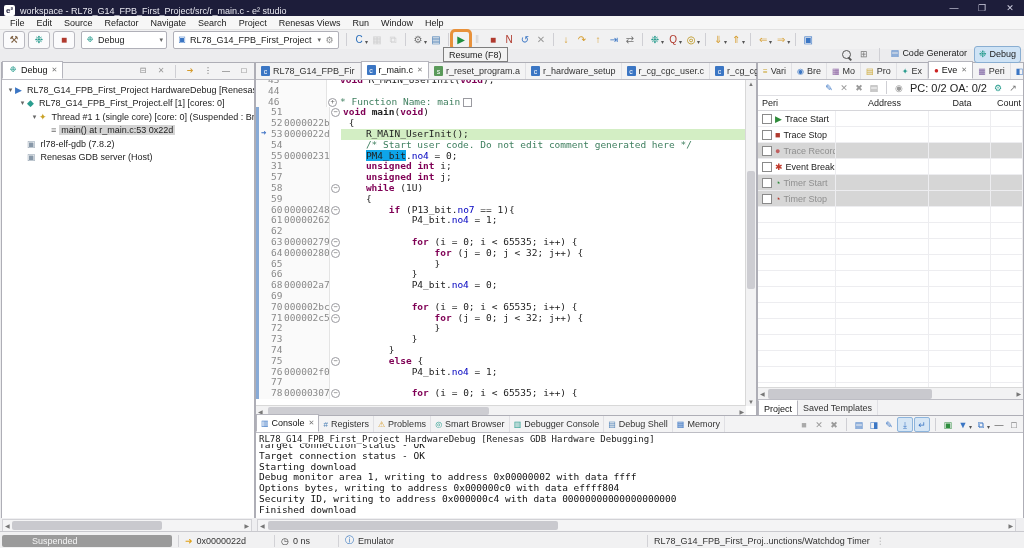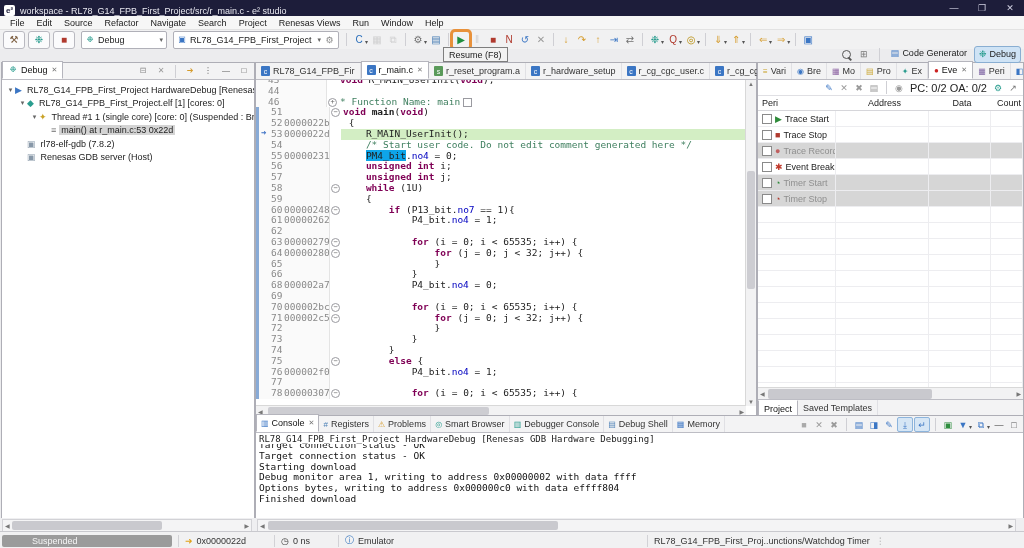--- a/index.html
+++ b/index.html
@@ -331,21 +331,21 @@
   <div id="codewrap">
     <div id="codelines">
         <div class="cl"><span class="ruler"></span><span class="nums"><span class="ln">43</span><span></span></span><span class="fold"></span><span class="codetxt"><span class="k">void</span><span> R_MAIN_UserInit(</span><span class="k">void</span><span>);</span></span></div>
         <div class="cl"><span class="ruler"></span><span class="nums"><span class="ln">44</span><span></span></span><span class="fold"></span><span class="codetxt">&nbsp;</span></div>
         <div class="cl"><span class="ruler"></span><span class="nums"><span class="ln">46</span><span></span></span><span class="fold"><span class="foldc">+</span></span><span class="codetxt"><span class="c">* Function Name: main</span><span class="cbox"></span></span></div>
         <div class="cl"><span class="ruler range"></span><span class="nums"><span class="ln">51</span><span></span></span><span class="fold"><span class="foldc">−</span></span><span class="codetxt"><span class="k">void</span><span> </span><span class="b">main</span><span>(</span><span class="k">void</span><span>)</span></span></div>
         <div class="cl"><span class="ruler range"></span><span class="nums"><span class="ln">52</span><span>0000022b</span></span><span class="fold"></span><span class="codetxt"><span> {</span></span></div>
         <div class="cl cur"><span class="ruler range"><span class="ptr">➜</span></span><span class="nums"><span class="ln">53</span><span>0000022d</span></span><span class="fold"></span><span class="codetxt"><span>    R_MAIN_UserInit();</span></span></div>
         <div class="cl"><span class="ruler range"></span><span class="nums"><span class="ln">54</span><span></span></span><span class="fold"></span><span class="codetxt"><span class="c">    /* Start user code. Do not edit comment generated here */</span></span></div>
         <div class="cl"><span class="ruler range"></span><span class="nums"><span class="ln">55</span><span>00000231</span></span><span class="fold"></span><span class="codetxt"><span>    </span><span class="occ">PM4_bit</span><span>.</span><span class="fld">no4</span><span> = 0;</span></span></div>
-        <div class="cl"><span class="ruler range"></span><span class="nums"><span class="ln">56</span><span></span></span><span class="fold"></span><span class="codetxt"><span>    </span><span class="k">unsigned</span><span> </span><span class="k">int</span><span> i;</span></span></div>
+        <div class="cl"><span class="ruler range"></span><span class="nums"><span class="ln">31</span><span></span></span><span class="fold"></span><span class="codetxt"><span>    </span><span class="k">unsigned</span><span> </span><span class="k">int</span><span> i;</span></span></div>
         <div class="cl"><span class="ruler range"></span><span class="nums"><span class="ln">57</span><span></span></span><span class="fold"></span><span class="codetxt"><span>    </span><span class="k">unsigned</span><span> </span><span class="k">int</span><span> j;</span></span></div>
         <div class="cl"><span class="ruler range"></span><span class="nums"><span class="ln">58</span><span></span></span><span class="fold"><span class="foldc">−</span></span><span class="codetxt"><span>    </span><span class="k">while</span><span> (1U)</span></span></div>
         <div class="cl"><span class="ruler range"></span><span class="nums"><span class="ln">59</span><span></span></span><span class="fold"></span><span class="codetxt"><span>    {</span></span></div>
         <div class="cl"><span class="ruler range"></span><span class="nums"><span class="ln">60</span><span>00000248</span></span><span class="fold"><span class="foldc">−</span></span><span class="codetxt"><span>        </span><span class="k">if</span><span> (P13_bit.</span><span class="fld">no7</span><span> == 1){</span></span></div>
         <div class="cl"><span class="ruler range"></span><span class="nums"><span class="ln">61</span><span>00000262</span></span><span class="fold"></span><span class="codetxt"><span>            P4_bit.</span><span class="fld">no4</span><span> = 1;</span></span></div>
         <div class="cl"><span class="ruler range"></span><span class="nums"><span class="ln">62</span><span></span></span><span class="fold"></span><span class="codetxt">&nbsp;</span></div>
         <div class="cl"><span class="ruler range"></span><span class="nums"><span class="ln">63</span><span>00000279</span></span><span class="fold"><span class="foldc">−</span></span><span class="codetxt"><span>            </span><span class="k">for</span><span> (i = 0; i &lt; 65535; i++) {</span></span></div>
         <div class="cl"><span class="ruler range"></span><span class="nums"><span class="ln">64</span><span>00000280</span></span><span class="fold"><span class="foldc">−</span></span><span class="codetxt"><span>                </span><span class="k">for</span><span> (j = 0; j &lt; 32; j++) {</span></span></div>
         <div class="cl"><span class="ruler range"></span><span class="nums"><span class="ln">65</span><span></span></span><span class="fold"></span><span class="codetxt"><span>                }</span></span></div>
         <div class="cl"><span class="ruler range"></span><span class="nums"><span class="ln">66</span><span></span></span><span class="fold"></span><span class="codetxt"><span>            }</span></span></div>
@@ -626,20 +626,21 @@
         <span class="icon" style="color: rgb(85, 85, 85);">□</span>
       </span>
     </div>
   <div id="con-header">RL78_G14_FPB_First_Project HardwareDebug [Renesas GDB Hardware Debugging]</div>
   <div id="con-lines">
       <div>Target connection status - OK</div>
       <div>Target connection status - OK</div>
       <div>Starting download</div>
       <div>Debug monitor area 1, writing to address 0x00000002 with data ffff</div>
       <div>Options bytes, writing to address 0x000000c0 with data effff804</div>
+      <div>Security ID, writing to address 0x000000c4 with data 00000000000000000000</div>
       <div>Finished download</div>
     </div>
 </div>
 
 <div id="botstrip" class="abs">
   <span class="bsb" style="left:2px;width:248px">
     <span class="al">◀</span>
     <span class="thumb" style="left:9px;width:150px"></span>
     <span class="ar">▶</span>
   </span>

